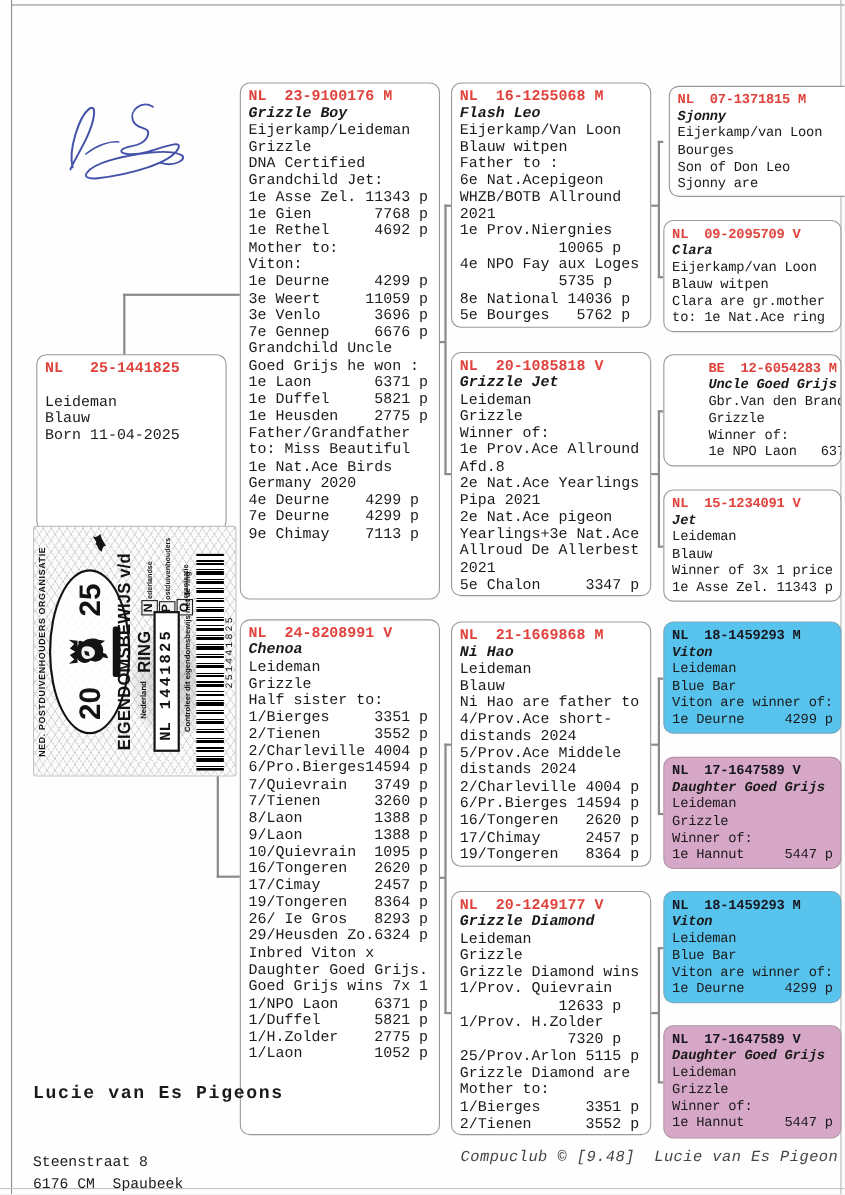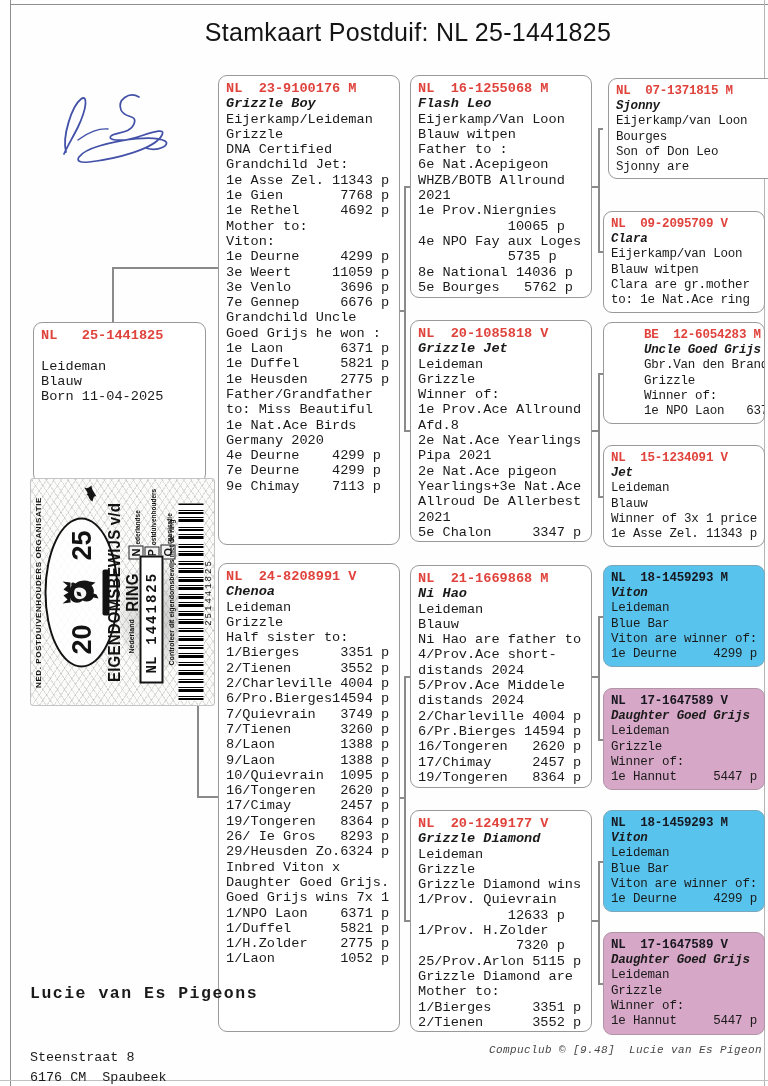--- a/index.html
+++ b/index.html
@@ -25,21 +25,21 @@
   .box.tint-blue .hdr,.box.tint-pink .hdr{color:#17171f;}
   .box.col4{font-size:12.5px;line-height:15.2px;letter-spacing:-.2px;}
   .box.col4 .ln{min-height:15.2px;}
   #box-subject .loft{margin-top:0;}
   
   .conn{position:absolute;background:#8a8a8a;}
   
   #owner{position:absolute;left:30px;top:944px;font-size:13.4px;line-height:19.6px;white-space:pre;}
   #owner .owner-name{font-size:16.5px;font-weight:bold;letter-spacing:1.5px;line-height:22px;margin-bottom:4px;}
   
-  #footer{position:absolute;right:6px;top:1044px;font-style:italic;font-size:11px;color:#454545;letter-spacing:.4px;white-space:pre;}
+  #footer{position:absolute;right:6px;top:1044px;font-style:italic;font-size:14px;color:#454545;letter-spacing:.4px;white-space:pre;}
   
   #sticker{position:absolute;left:30px;top:478px;width:183px;height:226px;background:#fbfbfa;border:1px solid #c4c4c4;border-radius:3px;
            background-image:
              repeating-linear-gradient(56deg, rgba(110,110,110,.20) 0 1px, transparent 1px 6px),
              repeating-linear-gradient(-56deg, rgba(110,110,110,.20) 0 1px, transparent 1px 6px);}
   #sticker-rot{position:absolute;width:226px;height:183px;left:-21.5px;top:21.5px;transform:rotate(-90deg);
                font-family:"Liberation Sans",sans-serif;color:#121212;}
   .st-org{position:absolute;left:0;top:2px;width:100%;text-align:center;font-size:8px;font-weight:bold;letter-spacing:.6px;}
   .st-map{position:absolute;left:36px;top:88px;width:112px;height:84px;
           background:radial-gradient(ellipse at 45% 45%, rgba(140,140,140,.45), rgba(140,140,140,.12) 55%, transparent 72%);
@@ -71,21 +71,20 @@
 </head>
 <body>
 
 <div id="page">
 
   <div class="edge" style="left:10px;top:0;width:1px;height:1086px;"></div>
   <div class="edge" style="left:10px;top:4px;width:758px;height:1px;"></div>
   <div class="edge" style="left:764px;top:0;width:1px;height:1086px;background:#b5b5b5;"></div>
   <div class="edge" style="left:0;top:1080px;width:768px;height:1px;background:#c0c0c0;"></div>
 
-  <div id="title">Stamkaart Postduif: NL  25-1441825</div>
 
   <svg id="signature" viewBox="0 0 140 100">
     <g fill="none" stroke="#2f3f9f" stroke-linecap="round" opacity="0.9">
       <path stroke-width="1.8" d="M16,68 C12,52 22,22 31,15 C38,10 37,24 28,43 C23,53 17,63 14,70"></path>
       <path stroke-width="1.4" d="M28,56 C38,48 50,44 58,45"></path>
       <path stroke-width="1.7" d="M89,13 C79,7 67,16 71,26 C75,35 88,30 84,40 C80,50 65,48 61,52 C57,56 70,58 84,54 C101,49 116,43 112,51 C105,65 66,75 39,78 C19,80 29,68 49,62 C73,55 104,51 115,57 C121,61 108,68 96,64"></path>
     </g>
   </svg>
 
   <div class="conn" style="left:112px;top:267px;width:106px;height:1.5px;"></div>
@@ -125,21 +124,21 @@
   <div class="conn" style="left:598px;top:983px;width:5px;height:1.5px;"></div>
 
   <div class="box" id="box-subject" style="left:33px;top:322px;width:173px;height:161px;"><div class="ln hdr">NL   25-1441825</div><div class="ln"> </div><div class="ln loft">Leideman</div><div class="ln">Blauw</div><div class="ln">Born 11-04-2025</div></div>
   <div class="box" style="left:218px;top:75px;width:182px;height:470px;"><div class="ln hdr">NL  23-9100176 M</div><div class="ln name">Grizzle Boy</div><div class="ln loft">Eijerkamp/Leideman</div><div class="ln">Grizzle</div><div class="ln">DNA Certified</div><div class="ln">Grandchild Jet:</div><div class="ln">1e Asse Zel. 11343 p</div><div class="ln">1e Gien       7768 p</div><div class="ln">1e Rethel     4692 p</div><div class="ln">Mother to:</div><div class="ln">Viton:</div><div class="ln">1e Deurne     4299 p</div><div class="ln">3e Weert     11059 p</div><div class="ln">3e Venlo      3696 p</div><div class="ln">7e Gennep     6676 p</div><div class="ln">Grandchild Uncle</div><div class="ln">Goed Grijs he won :</div><div class="ln">1e Laon       6371 p</div><div class="ln">1e Duffel     5821 p</div><div class="ln">1e Heusden    2775 p</div><div class="ln">Father/Grandfather</div><div class="ln">to: Miss Beautiful</div><div class="ln">1e Nat.Ace Birds</div><div class="ln">Germany 2020</div><div class="ln">4e Deurne    4299 p</div><div class="ln">7e Deurne    4299 p</div><div class="ln">9e Chimay    7113 p</div></div>
   <div class="box" style="left:218px;top:563px;width:182px;height:469px;"><div class="ln hdr">NL  24-8208991 V</div><div class="ln name">Chenoa</div><div class="ln loft">Leideman</div><div class="ln">Grizzle</div><div class="ln">Half sister to:</div><div class="ln">1/Bierges     3351 p</div><div class="ln">2/Tienen      3552 p</div><div class="ln">2/Charleville 4004 p</div><div class="ln">6/Pro.Bierges14594 p</div><div class="ln">7/Quievrain   3749 p</div><div class="ln">7/Tienen      3260 p</div><div class="ln">8/Laon        1388 p</div><div class="ln">9/Laon        1388 p</div><div class="ln">10/Quievrain  1095 p</div><div class="ln">16/Tongeren   2620 p</div><div class="ln">17/Cimay      2457 p</div><div class="ln">19/Tongeren   8364 p</div><div class="ln">26/ Ie Gros   8293 p</div><div class="ln">29/Heusden Zo.6324 p</div><div class="ln">Inbred Viton x</div><div class="ln">Daughter Goed Grijs.</div><div class="ln">Goed Grijs wins 7x 1</div><div class="ln">1/NPO Laon    6371 p</div><div class="ln">1/Duffel      5821 p</div><div class="ln">1/H.Zolder    2775 p</div><div class="ln">1/Laon        1052 p</div></div>
   <div class="box" style="left:410px;top:75px;width:182px;height:223px;"><div class="ln hdr">NL  16-1255068 M</div><div class="ln name">Flash Leo</div><div class="ln loft">Eijerkamp/Van Loon</div><div class="ln">Blauw witpen</div><div class="ln">Father to :</div><div class="ln">6e Nat.Acepigeon</div><div class="ln">WHZB/BOTB Allround</div><div class="ln">2021</div><div class="ln">1e Prov.Niergnies</div><div class="ln">           10065 p</div><div class="ln">4e NPO Fay aux Loges</div><div class="ln">           5735 p</div><div class="ln">8e National 14036 p</div><div class="ln">5e Bourges   5762 p</div></div>
   <div class="box" style="left:410px;top:320px;width:182px;height:222px;"><div class="ln hdr">NL  20-1085818 V</div><div class="ln name">Grizzle Jet</div><div class="ln loft">Leideman</div><div class="ln">Grizzle</div><div class="ln">Winner of:</div><div class="ln">1e Prov.Ace Allround</div><div class="ln">Afd.8</div><div class="ln">2e Nat.Ace Yearlings</div><div class="ln">Pipa 2021</div><div class="ln">2e Nat.Ace pigeon</div><div class="ln">Yearlings+3e Nat.Ace</div><div class="ln">Allroud De Allerbest</div><div class="ln">2021</div><div class="ln">5e Chalon     3347 p</div></div>
   <div class="box" style="left:410px;top:565px;width:182px;height:223px;"><div class="ln hdr">NL  21-1669868 M</div><div class="ln name">Ni Hao</div><div class="ln loft">Leideman</div><div class="ln">Blauw</div><div class="ln">Ni Hao are father to</div><div class="ln">4/Prov.Ace short-</div><div class="ln">distands 2024</div><div class="ln">5/Prov.Ace Middele</div><div class="ln">distands 2024</div><div class="ln">2/Charleville 4004 p</div><div class="ln">6/Pr.Bierges 14594 p</div><div class="ln">16/Tongeren   2620 p</div><div class="ln">17/Chimay     2457 p</div><div class="ln">19/Tongeren   8364 p</div></div>
   <div class="box" style="left:410px;top:810px;width:182px;height:222px;"><div class="ln hdr">NL  20-1249177 V</div><div class="ln name">Grizzle Diamond</div><div class="ln loft">Leideman</div><div class="ln">Grizzle</div><div class="ln">Grizzle Diamond wins</div><div class="ln">1/Prov. Quievrain</div><div class="ln">           12633 p</div><div class="ln">1/Prov. H.Zolder</div><div class="ln">            7320 p</div><div class="ln">25/Prov.Arlon 5115 p</div><div class="ln">Grizzle Diamond are</div><div class="ln">Mother to:</div><div class="ln">1/Bierges     3351 p</div><div class="ln">2/Tienen      3552 p</div></div>
   <div class="box col4" style="left:608px;top:78px;width:186px;height:101px;"><div class="ln hdr">NL  07-1371815 M</div><div class="ln name">Sjonny</div><div class="ln loft">Eijerkamp/van Loon</div><div class="ln">Bourges</div><div class="ln">Son of Don Leo</div><div class="ln">Sjonny are</div></div>
-  <div class="box col4" style="left:603px;top:200px;width:162px;height:102px;margin-top:11px;"><div class="ln hdr">NL  09-2095709 V</div><div class="ln name">Clara</div><div class="ln loft">Eijerkamp/van Loon</div><div class="ln">Blauw witpen</div><div class="ln">Clara are gr.mother</div><div class="ln">to: 1e Nat.Ace ring</div></div>
+  <div class="box col4" style="left:603px;top:200px;width:162px;height:102px;"><div class="ln hdr">NL  09-2095709 V</div><div class="ln name">Clara</div><div class="ln loft">Eijerkamp/van Loon</div><div class="ln">Blauw witpen</div><div class="ln">Clara are gr.mother</div><div class="ln">to: 1e Nat.Ace ring</div></div>
   <div class="box col4" style="left:603px;top:322px;width:162px;height:102px;padding-left:40px;"><div class="ln hdr">BE  12-6054283 M</div><div class="ln name">Uncle Goed Grijs</div><div class="ln loft">Gbr.Van den Brande</div><div class="ln">Grizzle</div><div class="ln">Winner of:</div><div class="ln">1e NPO Laon   6371 p</div></div>
   <div class="box col4" style="left:603px;top:445px;width:162px;height:102px;"><div class="ln hdr">NL  15-1234091 V</div><div class="ln name">Jet</div><div class="ln loft">Leideman</div><div class="ln">Blauw</div><div class="ln">Winner of 3x 1 price</div><div class="ln">1e Asse Zel. 11343 p</div></div>
   <div class="box col4 tint-blue" style="left:603px;top:565px;width:162px;height:102px;"><div class="ln hdr">NL  18-1459293 M</div><div class="ln name">Viton</div><div class="ln loft">Leideman</div><div class="ln">Blue Bar</div><div class="ln">Viton are winner of:</div><div class="ln">1e Deurne     4299 p</div></div>
   <div class="box col4 tint-pink" style="left:603px;top:688px;width:162px;height:102px;"><div class="ln hdr">NL  17-1647589 V</div><div class="ln name">Daughter Goed Grijs</div><div class="ln loft">Leideman</div><div class="ln">Grizzle</div><div class="ln">Winner of:</div><div class="ln">1e Hannut     5447 p</div></div>
   <div class="box col4 tint-blue" style="left:603px;top:810px;width:162px;height:102px;"><div class="ln hdr">NL  18-1459293 M</div><div class="ln name">Viton</div><div class="ln loft">Leideman</div><div class="ln">Blue Bar</div><div class="ln">Viton are winner of:</div><div class="ln">1e Deurne     4299 p</div></div>
   <div class="box col4 tint-pink" style="left:603px;top:932px;width:162px;height:103px;"><div class="ln hdr">NL  17-1647589 V</div><div class="ln name">Daughter Goed Grijs</div><div class="ln loft">Leideman</div><div class="ln">Grizzle</div><div class="ln">Winner of:</div><div class="ln">1e Hannut     5447 p</div></div>
 
   <div id="sticker">
     <div id="sticker-rot">
       <div class="st-org">NED. POSTDUIVENHOUDERS ORGANISATIE</div>

